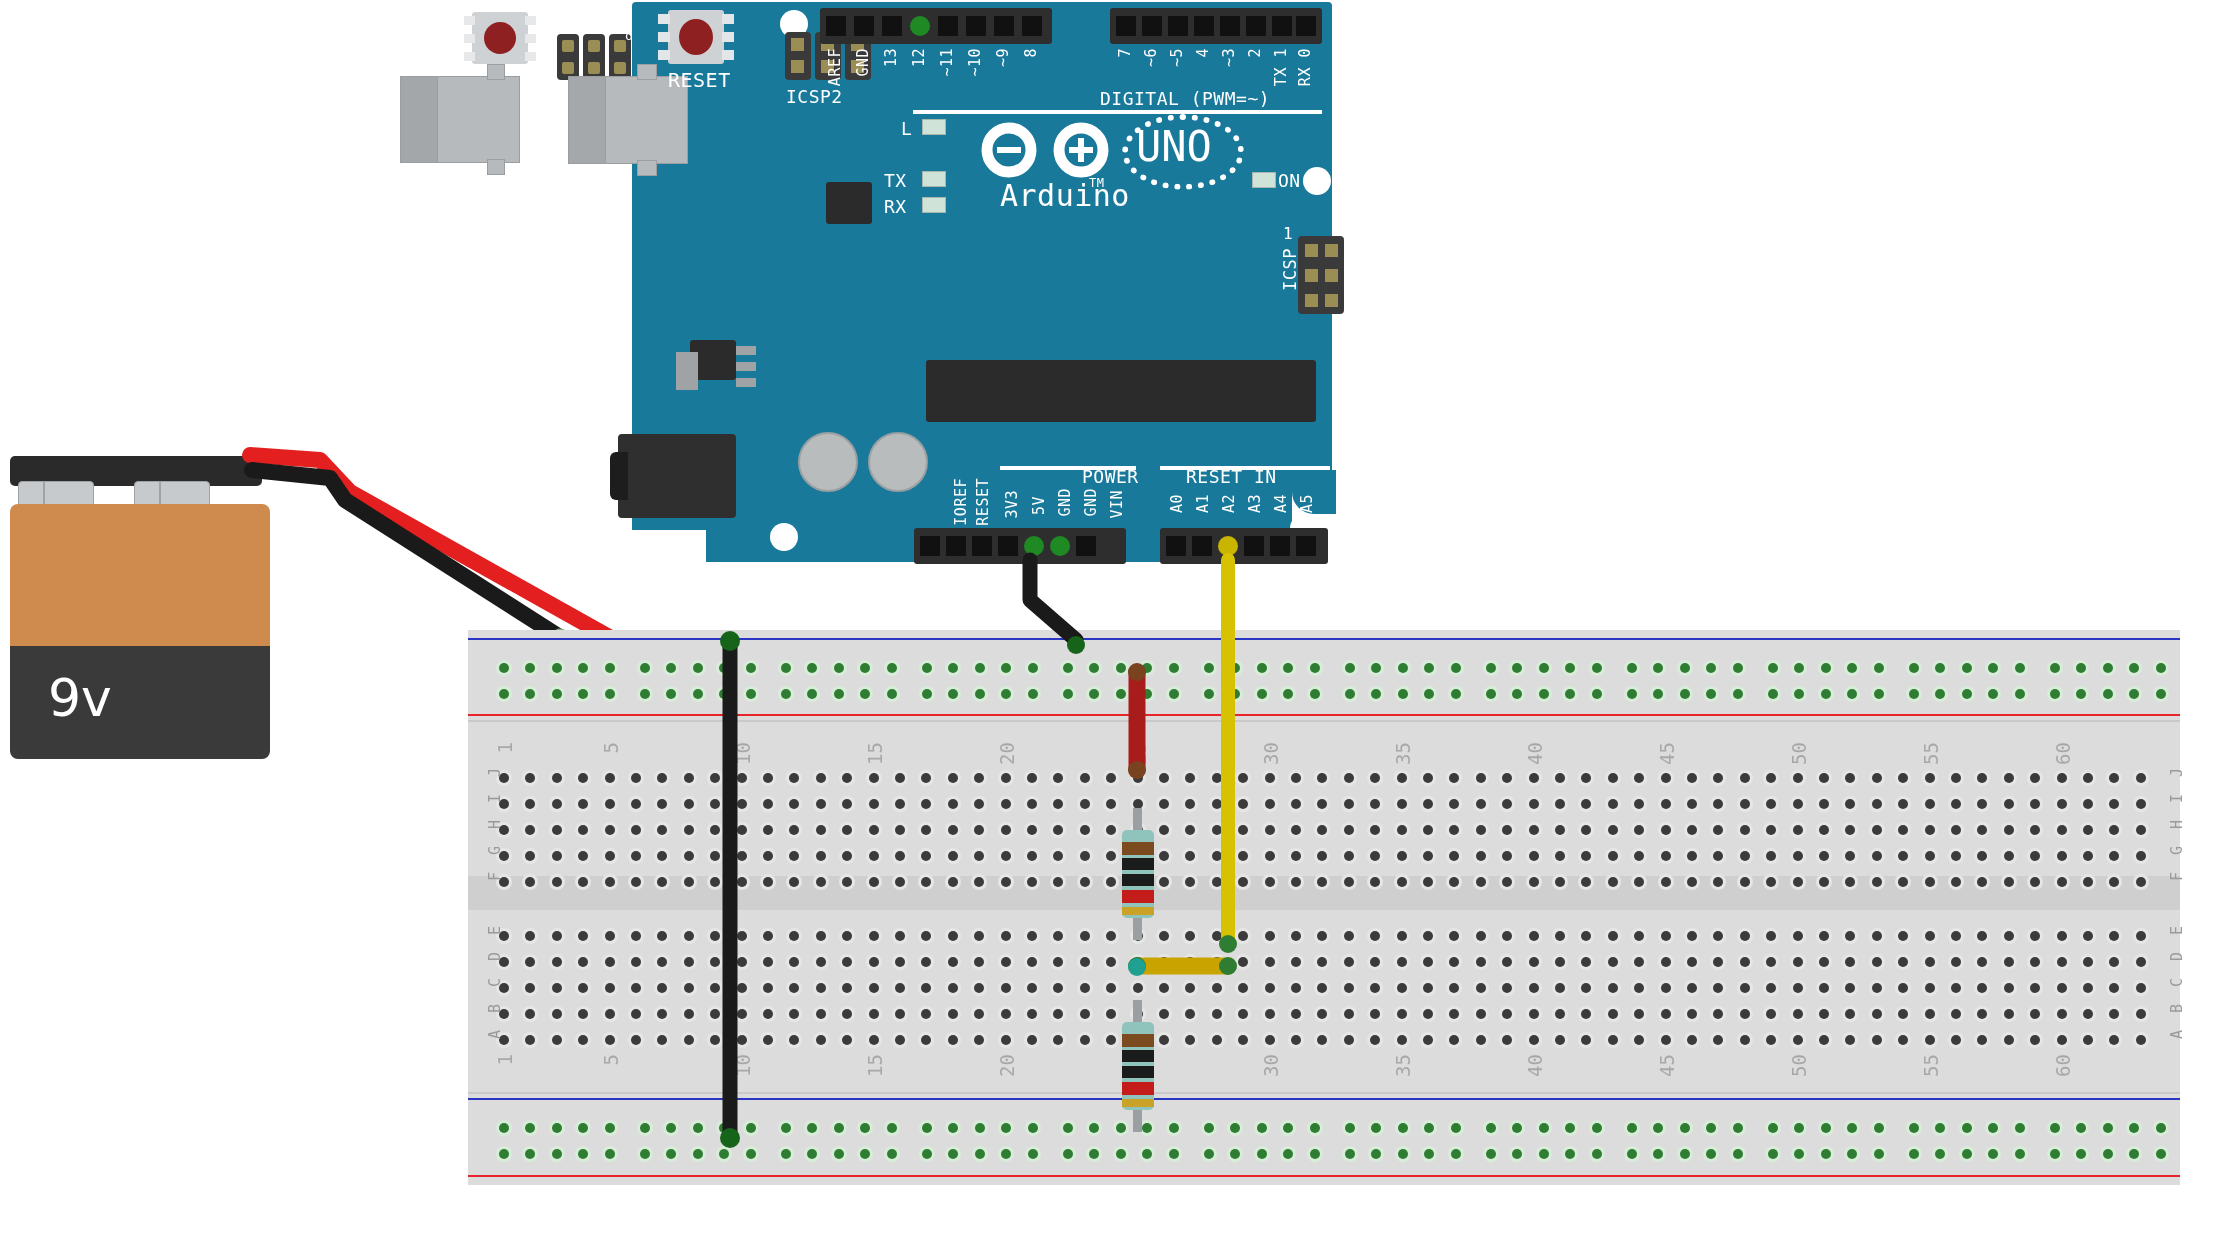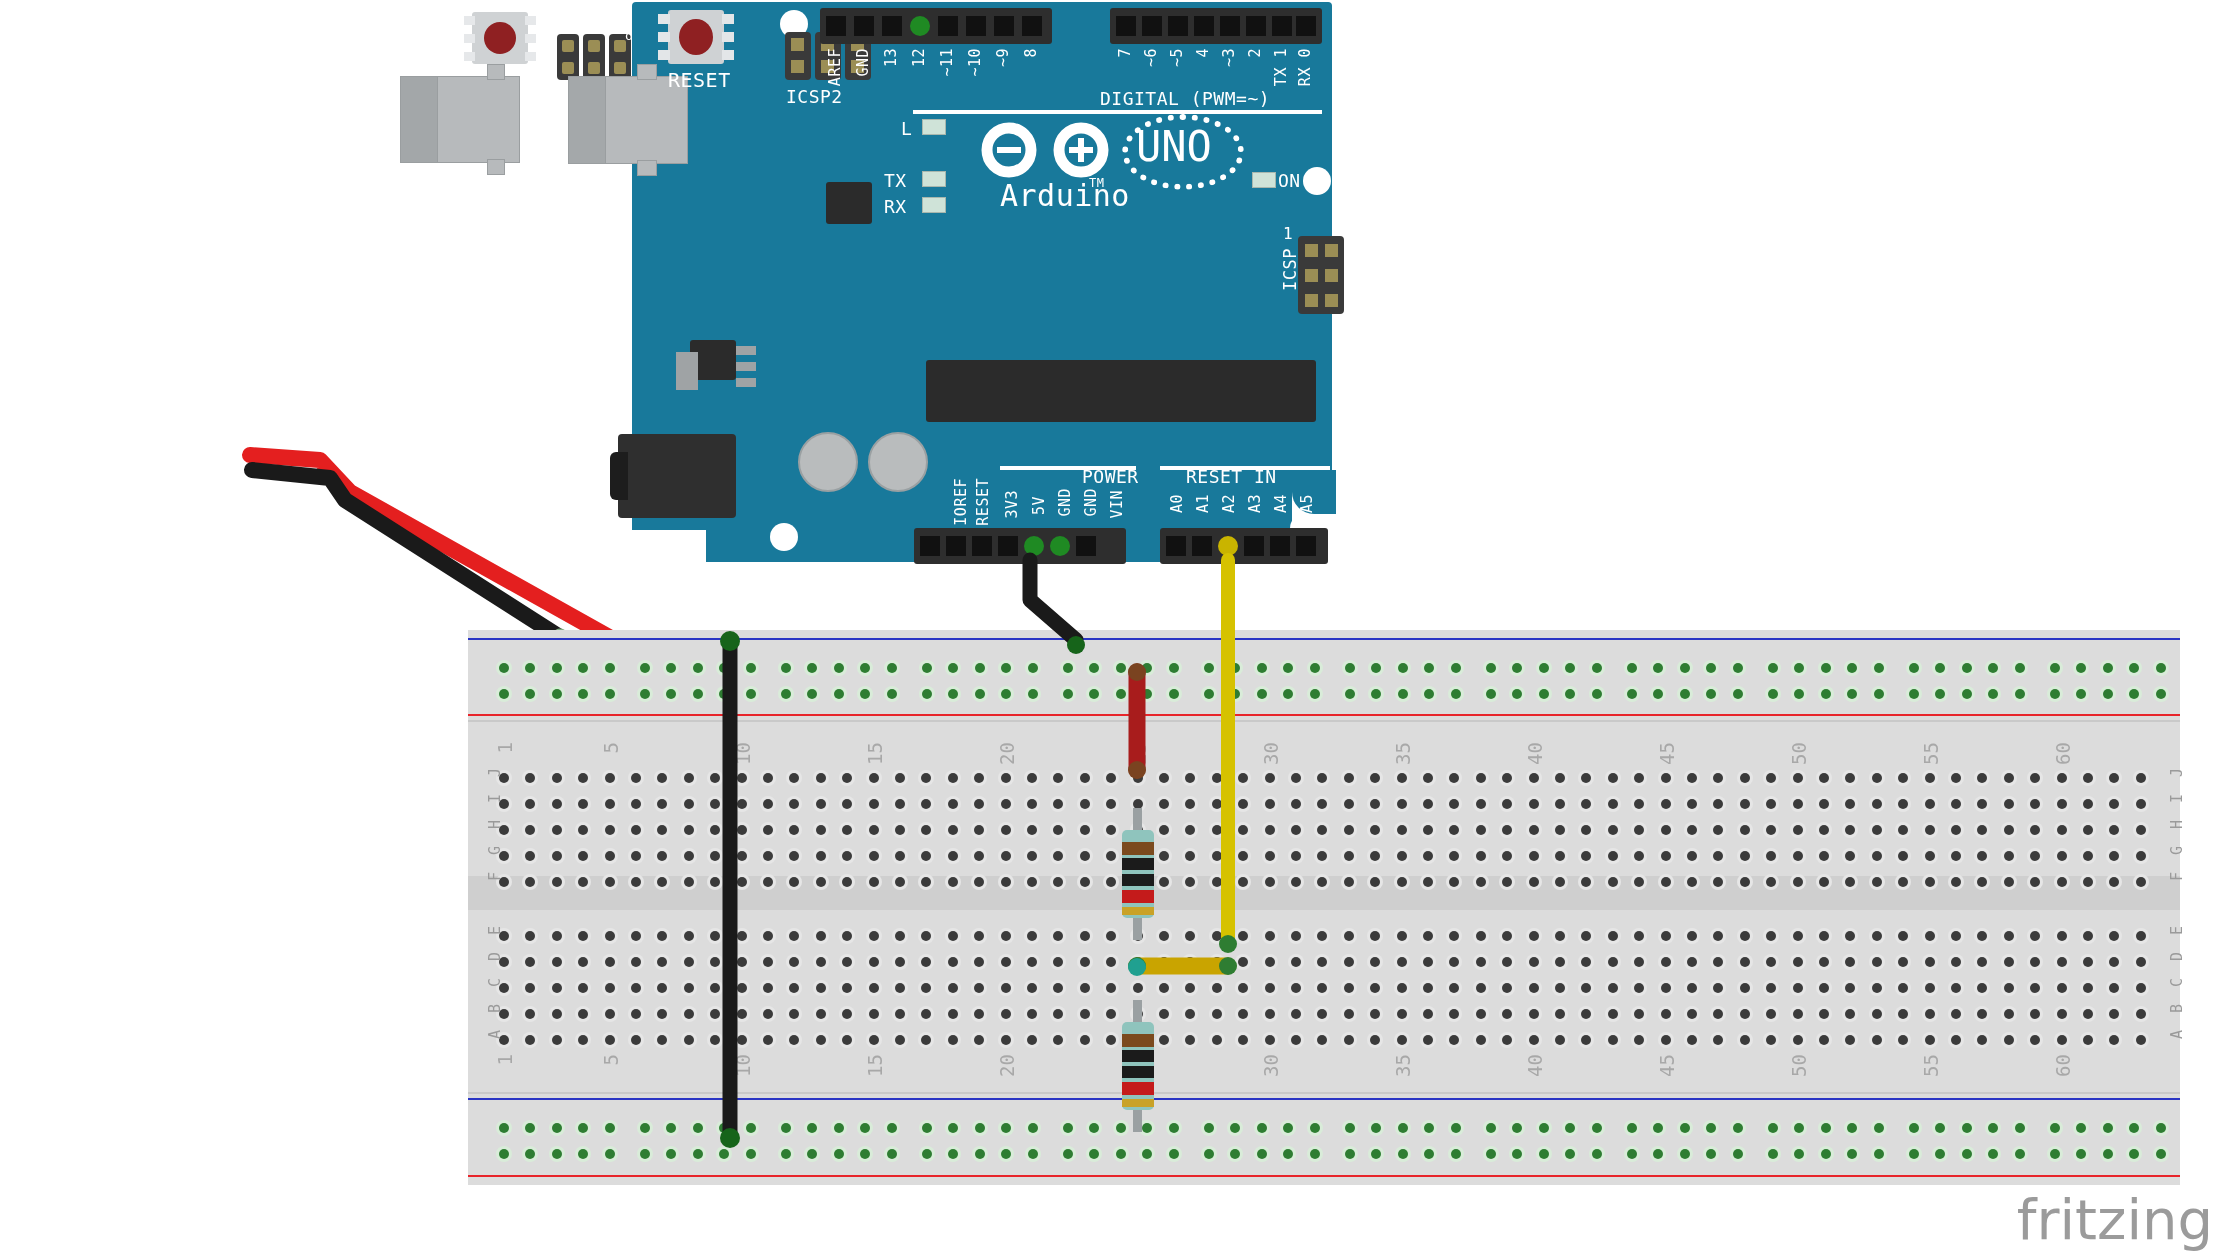--- a/index.html
+++ b/index.html
@@ -444,20 +444,28 @@
     <div class="board-label vlabel" style="left:1168px;top:494px;font-size:15px;">A0</div>
     <div class="board-label vlabel" style="left:1194px;top:494px;font-size:15px;">A1</div>
     <div class="board-label vlabel" style="left:1220px;top:494px;font-size:15px;">A2</div>
     <div class="board-label vlabel" style="left:1246px;top:494px;font-size:15px;">A3</div>
     <div class="board-label vlabel" style="left:1272px;top:494px;font-size:15px;">A4</div>
     <div class="board-label vlabel" style="left:1298px;top:494px;font-size:15px;">A5</div>
     <div class="board-label" style="left:1186px;top:466px;font-size:18px;">RESET IN</div>
     <div class="abs" style="left:1160px;top:466px;width:170px;height:4px;background:#fff;"></div>
   </div>
 
+  <div class="abs" id="battery">
+    <div class="bat-cap"></div>
+    <div class="bat-term" style="left:18px;"></div>
+    <div class="bat-term" style="left:134px;"></div>
+    <div class="bat-body-top"></div>
+    <div class="bat-body-bot"></div>
+    <div class="bat-text">9v</div>
+  </div>
 
   <svg class="abs" style="left:0;top:0;" width="2223" height="1254">
 
     <path d="M 250 455 L 310 458 L 360 490 L 660 667" stroke="#000" stroke-width="22" fill="none" stroke-linecap="round" opacity="0"></path>
     <path d="M 250 455 L 320 460 L 350 492 L 668 670" stroke="#e41f1f" stroke-width="16" fill="none" stroke-linejoin="round" stroke-linecap="round"></path>
 
     <path d="M 252 470 L 330 478 L 345 500 L 580 650" stroke="#1a1a1a" stroke-width="16" fill="none" stroke-linejoin="round" stroke-linecap="round"></path>
 
     <line x1="560" y1="637" x2="602" y2="662" stroke="#7fab7f" stroke-width="17" stroke-linecap="round"></line>
     <line x1="640" y1="660" x2="682" y2="686" stroke="#7fab7f" stroke-width="17" stroke-linecap="round"></line>
@@ -3176,14 +3184,13 @@
     <div class="rbody" style="left:0;top:22px;width:32px;height:88px;"></div>
     <div class="band" style="left:0;top:34px;width:32px;height:13px;background:#7b4a1e;"></div>
     <div class="band" style="left:0;top:50px;width:32px;height:12px;background:#1b1b1b;"></div>
     <div class="band" style="left:0;top:66px;width:32px;height:12px;background:#1b1b1b;"></div>
     <div class="band" style="left:0;top:82px;width:32px;height:13px;background:#c41b1b;"></div>
     <div class="band" style="left:0;top:99px;width:32px;height:8px;background:#c9a227;"></div>
   </div>
 
   <div class="abs" style="left:1128px;top:958px;width:18px;height:18px;border-radius:50%;background:#20a090;"></div>
 
-  <div id="fritzing-watermark">fritzing</div>
 </div>
 
 </body></html>

